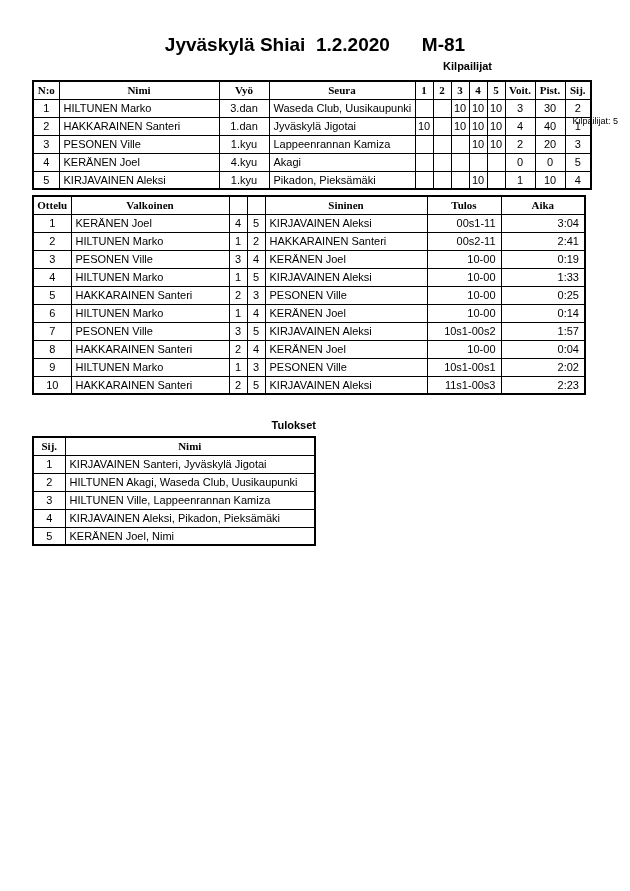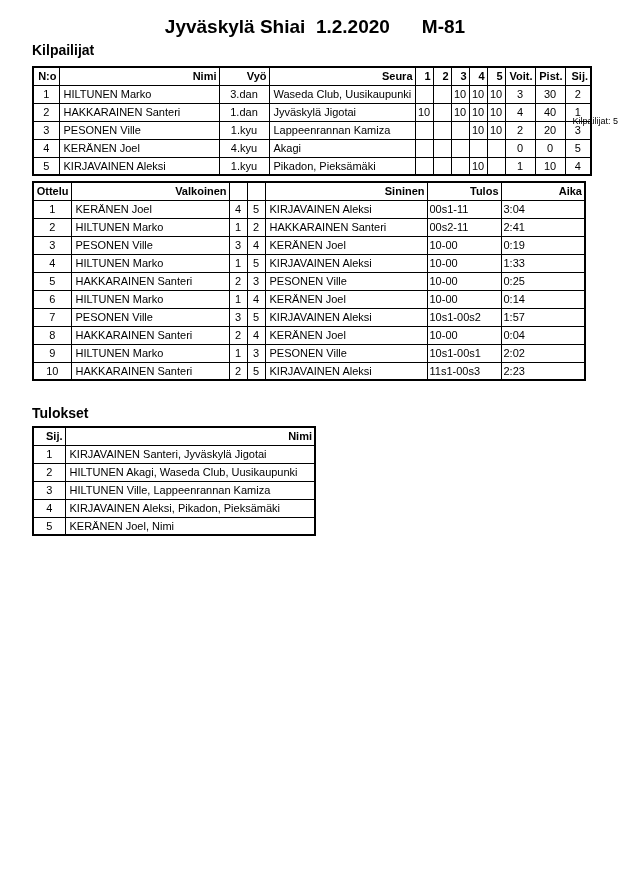--- a/index.html
+++ b/index.html
@@ -7,33 +7,33 @@
   .page {
     width: 630px;
     height: 891px;
     position: relative;
     background: #fff;
     color: #000;
     font-family: "Liberation Sans", sans-serif;
     overflow: hidden;
   }
   .title-row {
-    padding-top: 16px;
+    padding-top: 34px;
     display: flex;
     justify-content: center;
     align-items: baseline;
     gap: 32px;
     font-size: 19px;
     font-weight: bold;
     white-space: pre;
   }
   .section-heading {
     font-weight: bold;
-    font-size: 14px;
-    text-align: left;
+    font-size: 11px;
+    text-align: right;
   }
   .heading-wrap-wide { width: 460px; margin-left: 32px; }
   .heading-wrap-matches { width: 528px; margin-left: 32px; }
   .heading-wrap-results { width: 284px; margin-left: 32px; }
   .heading-kilpailijat { margin-top: 4px; }
   .heading-ottelut { margin-top: 30px; }
   .heading-tulokset { margin-top: 24px; }
   .count-label {
     position: absolute;
     top: 69px;
@@ -52,24 +52,24 @@
   .tbl-matches     { width: 528px; margin-top: 5px; padding-left: 12px; }
   .tbl-results     { width: 284px; margin-top: 5px; }
   th, td {
     border: 1px solid #000;
     height: 18px;
     padding: 0 2px;
     overflow: hidden;
     white-space: nowrap;
     vertical-align: middle;
   }
-  th { font-weight: bold; text-align: right; }
+  th { font-weight: bold; text-align: center; font-family: Liberation Serif, serif; }
   td.al { text-align: left; padding-left: 4px; }
   td.ac { text-align: center; }
-  td.ar { text-align: left; padding-right: 5px; }
+  td.ar { text-align: right; padding-right: 5px; }
 </style>
 </head>
 <body>
 
 <div class="page">
 
   <div class="title-row">
     <span>Jyväskylä Shiai  1.2.2020</span>
     <span>M-81</span>
   </div>

